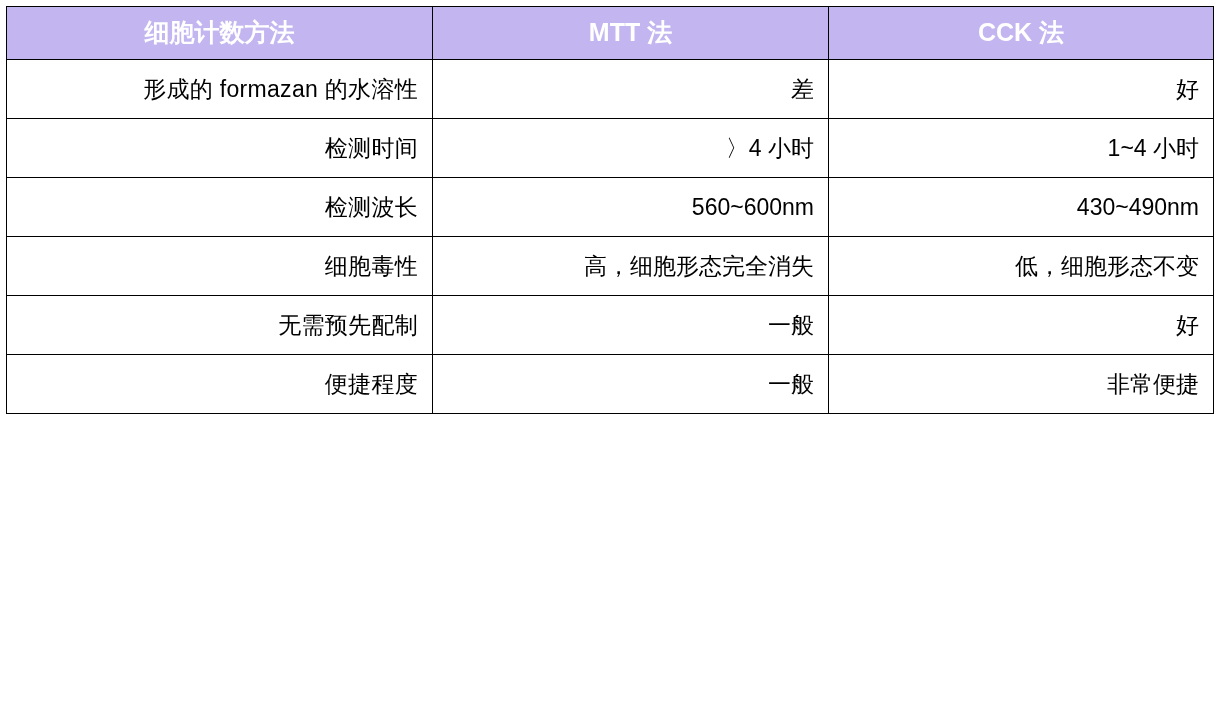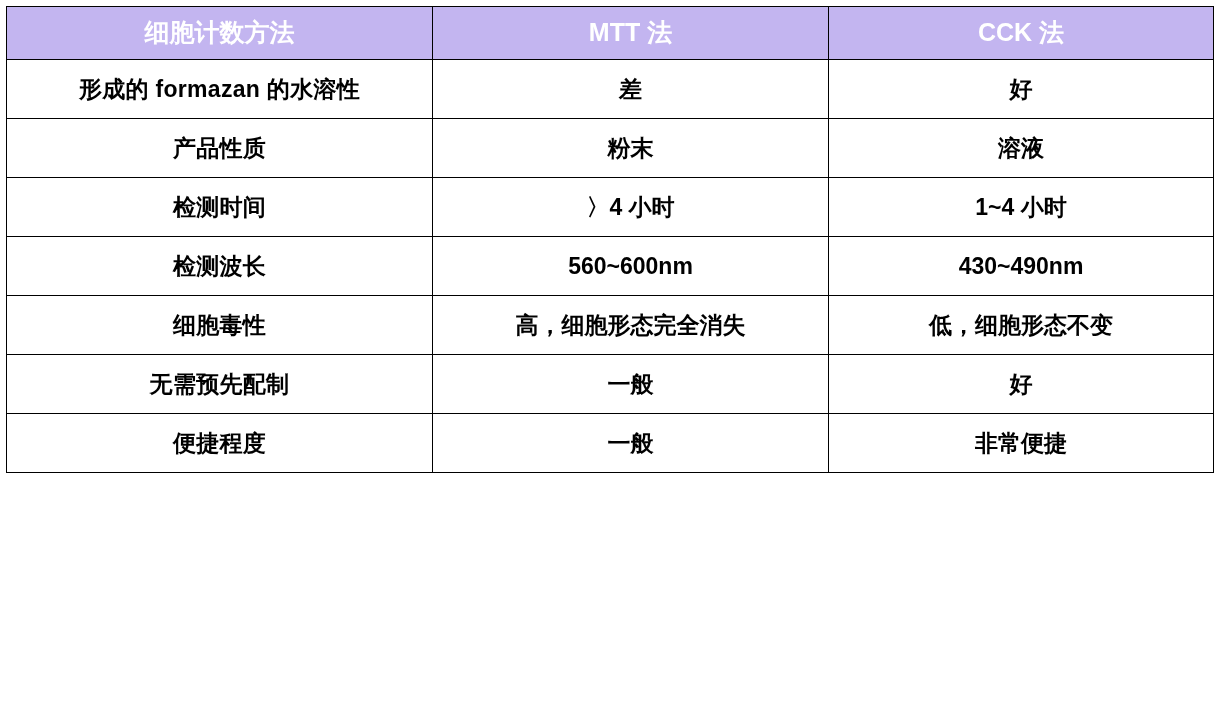--- a/index.html
+++ b/index.html
@@ -43,22 +43,21 @@
     background: #c3b5f0;
     height: 52px;
     font-size: 25px;
     font-weight: bold;
     text-align: center;
     color: #ffffff;
   }
   table.compare tbody td {
     height: 58px;
     background: #ffffff;
-    text-align: center;
-    font-weight: bold;
+    text-align: right;
   }
   table.compare tbody tr td:first-child {
     letter-spacing: 0.3px;
   }
 </style>
 </head>
 <body>
 
 <div class="sheet">
   <table class="compare">
@@ -72,25 +71,20 @@
         <th>细胞计数方法</th>
         <th>MTT 法</th>
         <th>CCK 法</th>
       </tr>
     </thead>
     <tbody>
       <tr>
         <td>形成的 formazan 的水溶性</td>
         <td>差</td>
         <td>好</td>
-      </tr>
-      <tr>
-        <td>产品性质</td>
-        <td>粉末</td>
-        <td>溶液</td>
       </tr>
       <tr>
         <td>检测时间</td>
         <td>〉4 小时</td>
         <td>1~4 小时</td>
       </tr>
       <tr>
         <td>检测波长</td>
         <td>560~600nm</td>
         <td>430~490nm</td>

